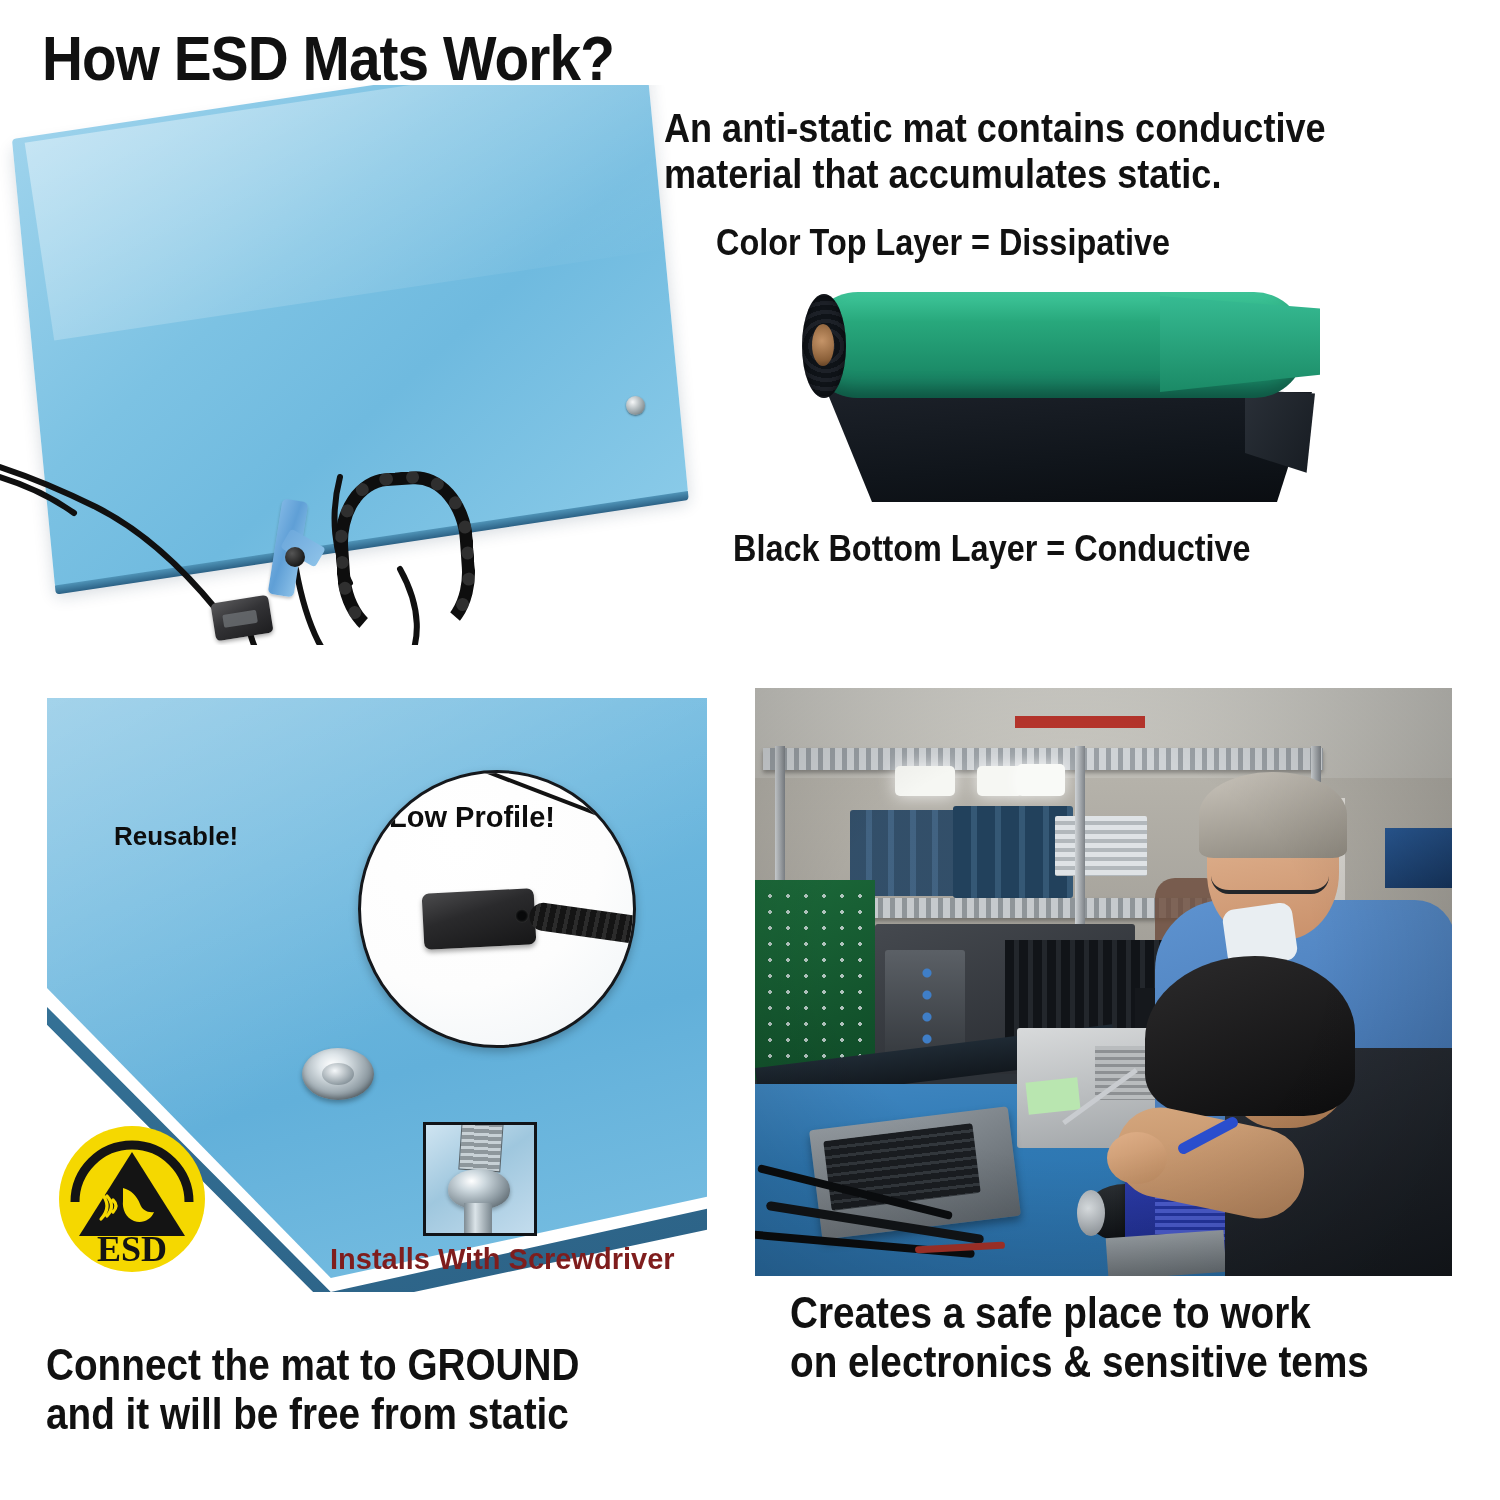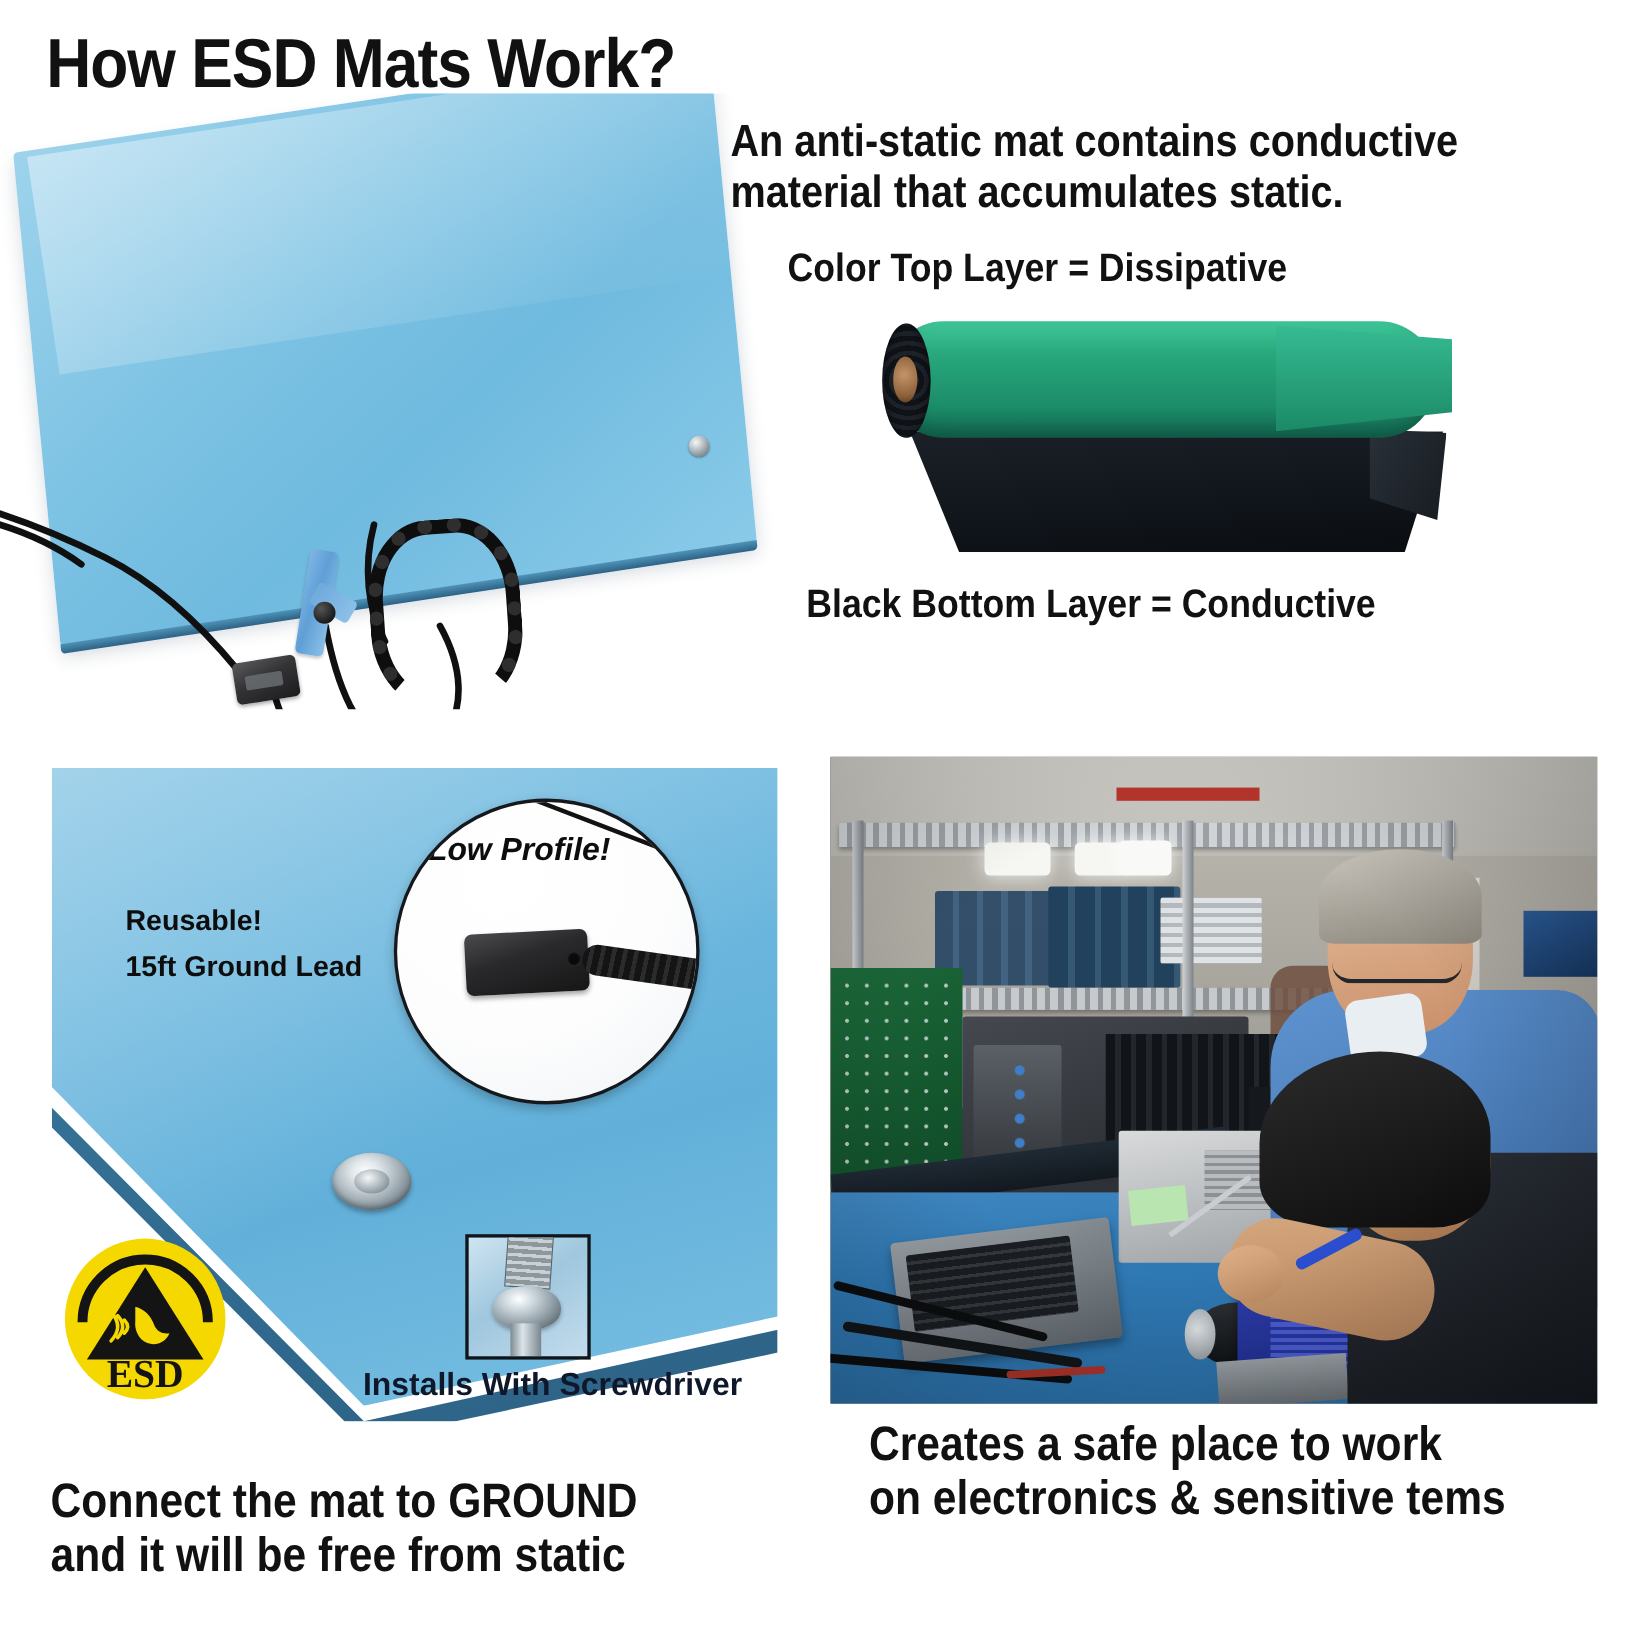--- a/index.html
+++ b/index.html
@@ -286,28 +286,27 @@
   .mat2-bullets {
     position: absolute;
     left: 114px; top: 815px;
     font-size: 26px;
     font-weight: 700;
     line-height: 1.62;
     color: #0d0d0d;
   }
   .callout {
     position: absolute;
-    left: 358px; top: 726px;
+    left: 358px; top: 770px;
     width: 272px; height: 272px;
     border-radius: 50%;
     background: radial-gradient(circle at 35% 25%, #ffffff 0%, #fdfdfd 55%, #eef3f6 100%);
     border: 3px solid #15181c;
     overflow: hidden;
     box-shadow: 0 4px 10px rgba(0,0,0,.25);
-    font-style: italic;
   }
   .callout-label {
     position: absolute;
     left: 28px; top: 28px;
     font-size: 29px;
     font-weight: 700;
     color: #0d0d0d;
     white-space: nowrap;
     z-index: 3;
   }
@@ -393,21 +392,21 @@
     position: absolute;
     left: 38px; top: 78px;
     width: 28px; height: 30px;
     background: linear-gradient(90deg, #7e8b93, #dbe4e9 40%, #79868e 100%);
   }
   .thumb-caption {
     position: absolute;
     left: 330px; top: 1243px;
     font-size: 29px;
     font-weight: 700;
-    color: #0f172a;
+    color: #7f1d1d;
     white-space: nowrap;
   }
 
   
   .bench {
     position: absolute;
     left: 755px; top: 688px;
     width: 697px; height: 588px;
     overflow: hidden;
     background: #2d3238;
@@ -522,21 +521,20 @@
 
   <div class="mat2-wrap">
     <div class="mat2"></div>
     <div class="mat2-edge"></div>
     <div class="mat2-sheen"></div>
   </div>
 
 
   <div class="mat2-bullets">
     <div>Reusable!</div>
-    <div>15ft Ground Lead</div>
   </div>
 
   <div class="callout">
     <div class="callout-label">Low Profile!</div>
     <div class="callout-wire"></div>
     <div class="callout-plug"></div>
     <div class="callout-cable"></div>
   </div>
 
   <div class="snap"></div>

